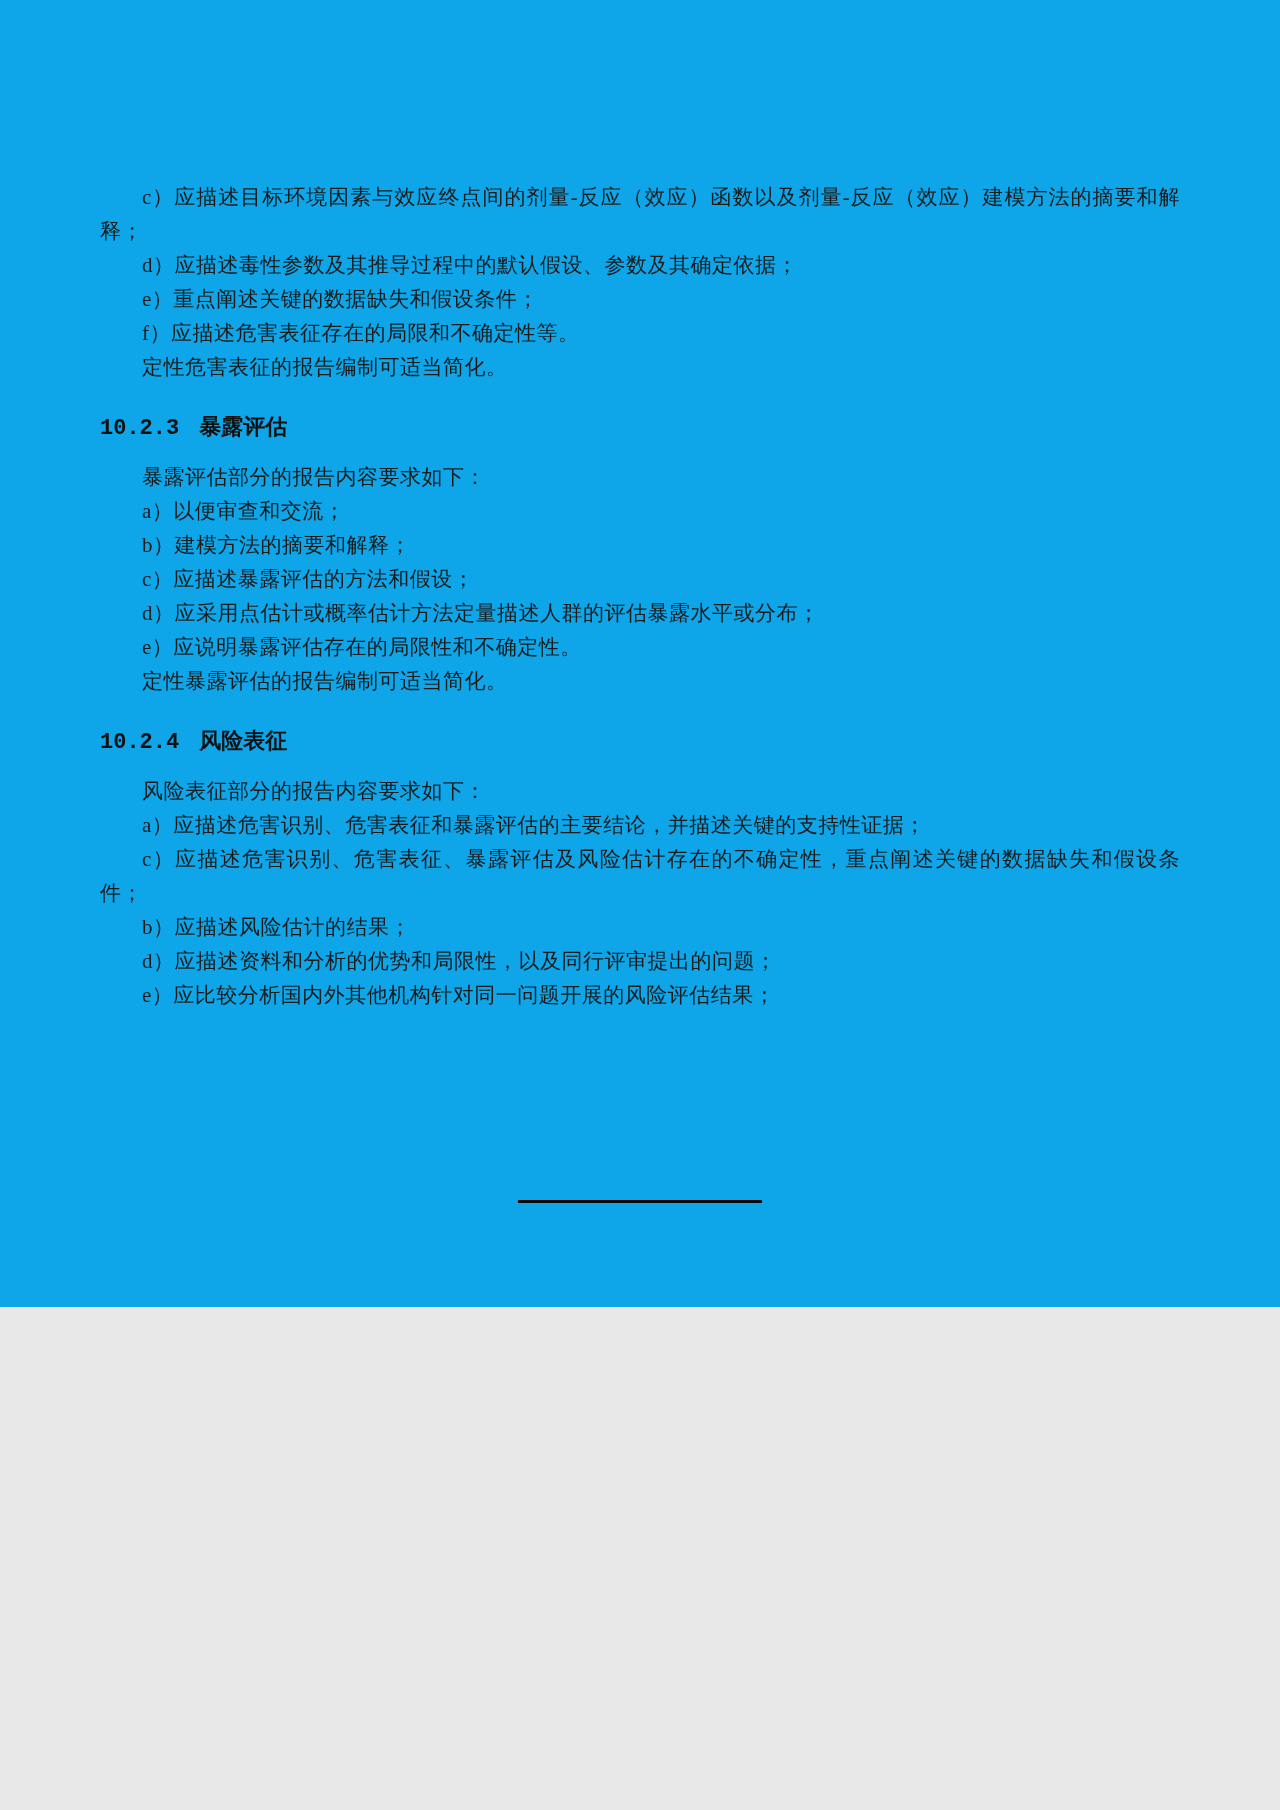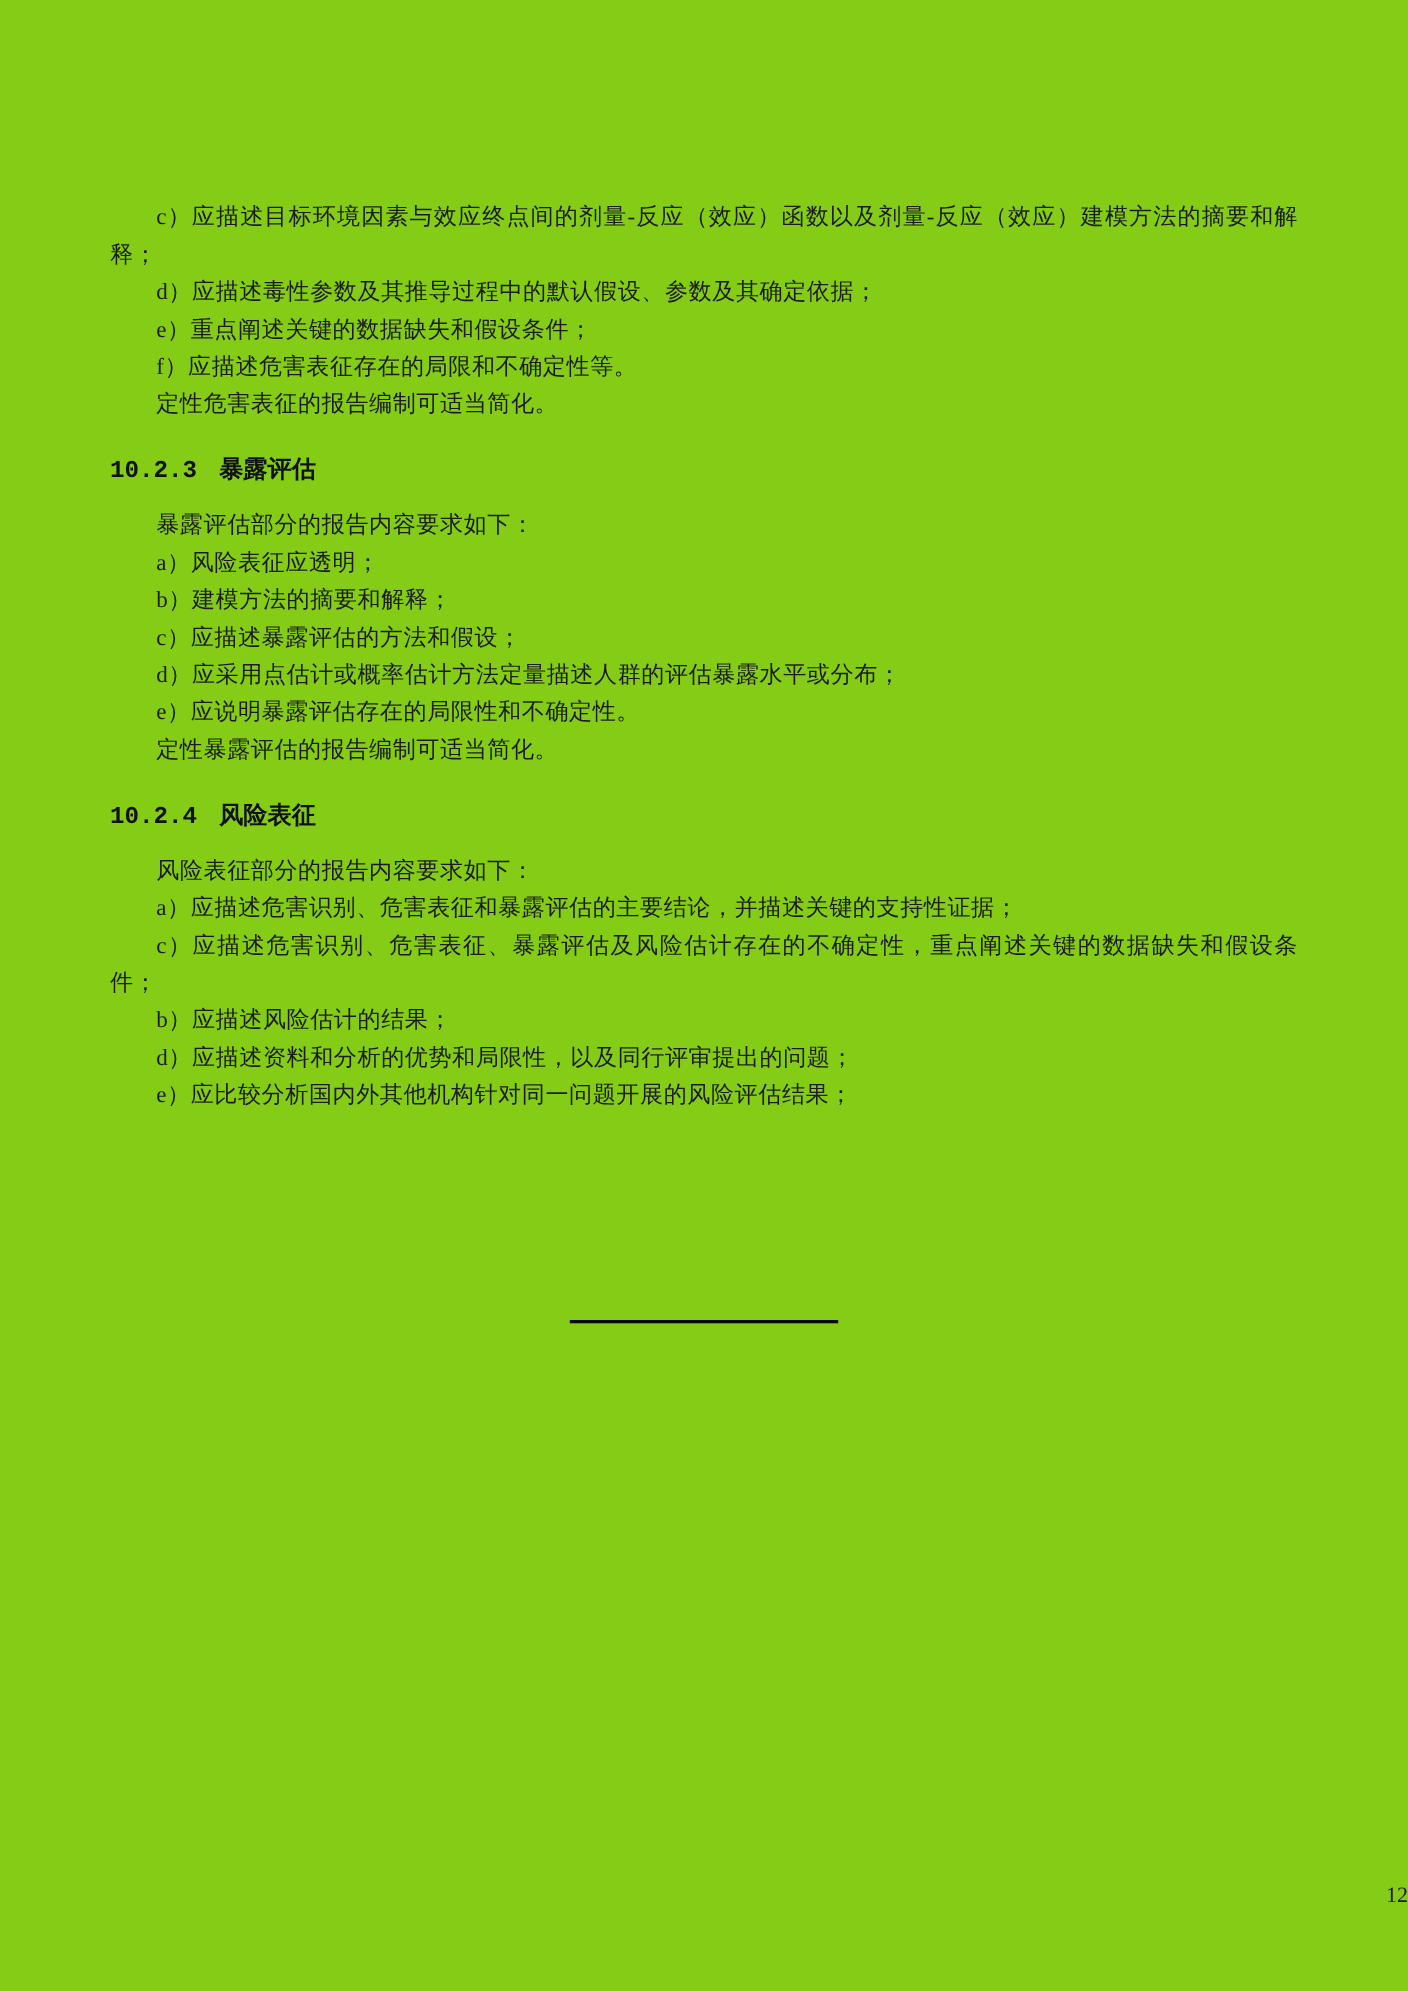--- a/index.html
+++ b/index.html
@@ -3,23 +3,23 @@
 <meta charset="utf-8">
 <style>
   html, body {
     margin: 0;
     padding: 0;
     background: #e8e8e8;
   }
   .page {
     position: relative;
     width: 1280px;
-    height: 1810px;
+    height: 1307px;
     margin: 0 auto;
-    background: #84cc16;
+    background: #0ea5e9;
     font-family: "Liberation Serif", "DejaVu Serif", serif;
     color: #1c1c1c;
     overflow: hidden;
   }
   .content {
     position: absolute;
     top: 180px;
     left: 100px;
     right: 100px;
   }
@@ -74,21 +74,21 @@
       <p class="para">e）重点阐述关键的数据缺失和假设条件；</p>
       <p class="para">f）应描述危害表征存在的局限和不确定性等。</p>
       <p class="para">定性危害表征的报告编制可适当简化。</p>
     </section>
 
     <section>
       <h2 class="section-heading">
         <span class="heading-number">10.2.3</span><span class="heading-title">暴露评估</span>
       </h2>
       <p class="para">暴露评估部分的报告内容要求如下：</p>
-      <p class="para">a）风险表征应透明；</p>
+      <p class="para">a）以便审查和交流；</p>
       <p class="para">b）建模方法的摘要和解释；</p>
       <p class="para">c）应描述暴露评估的方法和假设；</p>
       <p class="para">d）应采用点估计或概率估计方法定量描述人群的评估暴露水平或分布；</p>
       <p class="para">e）应说明暴露评估存在的局限性和不确定性。</p>
       <p class="para">定性暴露评估的报告编制可适当简化。</p>
     </section>
 
     <section>
       <h2 class="section-heading">
         <span class="heading-number">10.2.4</span><span class="heading-title">风险表征</span>

